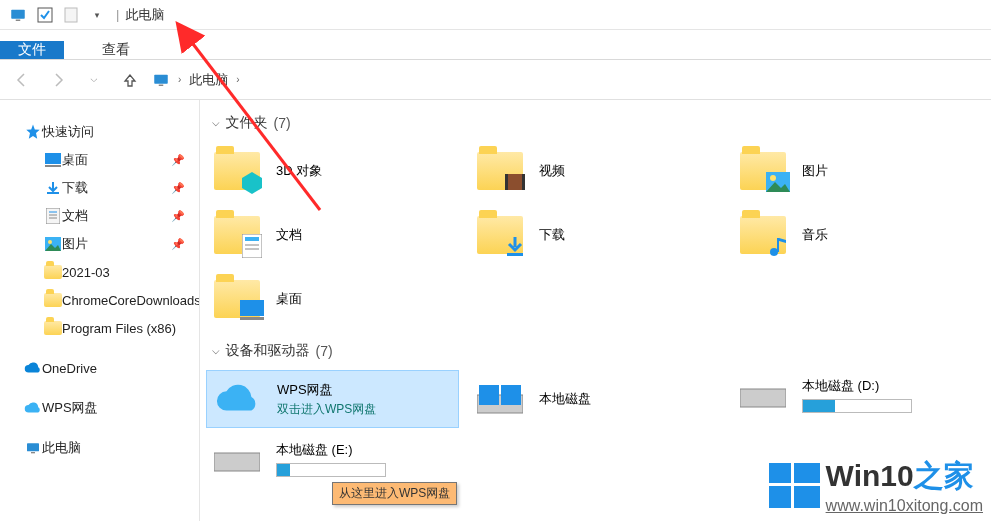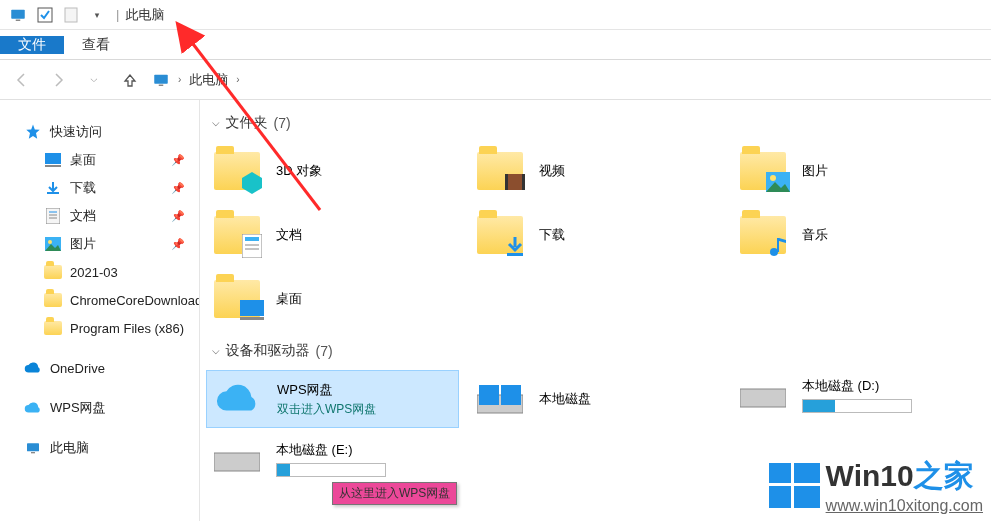--- a/index.html
+++ b/index.html
@@ -6,35 +6,35 @@
     body { width: 991px; height: 521px; overflow: hidden; background: #fff; position: relative; font-size: 13px; }
     
     
     .titlebar { height: 30px; display: flex; align-items: center; padding: 0 4px; border-bottom: 1px solid #e5e5e5; }
     .titlebar .sys-icon { width: 20px; height: 20px; margin: 0 4px; display:flex; align-items:center; justify-content:center; }
     .titlebar .qat-item { width: 26px; height: 22px; display: inline-flex; align-items: center; justify-content: center; }
     .titlebar .sep { color: #999; margin: 0 6px; }
     .titlebar .title { color: #333; }
     
     
-    .ribbon { height: 30px; display: flex; align-items: center; border-bottom: 1px solid #d9d9d9; }
+    .ribbon { height: 30px; display: flex; align-items: flex-end; border-bottom: 1px solid #d9d9d9; gap: 20px; }
     .ribbon .tab { padding: 0 18px; display:flex; align-items:center; font-size: 14px; color:#333; }
     .ribbon .tab.file { background: #1979ca; color: #fff; }
     
     
     .navbar { height: 40px; display:flex; align-items:center; padding: 0 8px; gap:8px; border-bottom: 1px solid #e0e0e0; }
     .nav-btn { width: 28px; height: 28px; display:inline-flex; align-items:center; justify-content:center; color:#bcbcbc; }
     .nav-btn.enabled { color:#555; }
     .breadcrumb { display:flex; align-items:center; gap:8px; color:#333; }
     .breadcrumb .chev { color:#666; font-size:10px; }
     
     
     .main { display:flex; height: calc(521px - 100px); }
     .sidebar { width: 200px; border-right:1px solid #e5e5e5; padding-top: 18px; overflow:hidden; }
-    .tree-item { height: 28px; display:flex; align-items:center; padding-left: 24px; gap:8px; color:#222; white-space:nowrap; }
+    .tree-item { height: 28px; display:flex; align-items:center; padding-left: 24px; gap:0; color:#222; white-space:nowrap; }
     .tree-item.sub { padding-left: 44px; }
     .tree-item .pin { margin-left:auto; margin-right:14px; color:#888; font-size:11px; }
     .tree-item .icon-slot { width:18px; height:18px; display:inline-flex; align-items:center; justify-content:center; }
     .tree-group-space { height: 12px; }
     
     .content { flex:1; padding: 10px 6px; overflow:hidden; position:relative; }
     .section-header { font-size: 14px; color:#333; margin: 4px 0 10px 6px; display:flex; align-items:center; gap:6px; }
     .section-header .toggle { color:#666; font-size:10px; }
     .section-header .count { color:#555; }
     .grid { display:grid; grid-template-columns: repeat(3, 1fr); gap: 6px 10px; margin-bottom: 14px; }
@@ -58,21 +58,21 @@
     .watermark .win-logo { display:grid; grid-template-columns:22px 26px; grid-template-rows:20px 22px; gap:3px; }
     .watermark .win-logo div { background:#1e90e8; }
     .watermark .text { display:flex; flex-direction:column; align-items:flex-start; }
     .watermark .big { font-size:30px; font-weight:bold; color:#333; }
     .watermark .url { font-size:16px; color:#666;text-decoration:underline; }
     
     
     .arrow-svg { position:absolute; top:10px; left:150px; pointer-events:none; }
     
     
-    .tooltip { position:absolute; left:332px; top:482px; background:#ec4899; border:1px solid #767676; padding:2px 6px; font-size:12px; color:#333; box-shadow:2px 2px 3px rgba(0,0,0,0.2); }
+    .tooltip { position:absolute; left:332px; top:482px; background:#fdba74; border:1px solid #767676; padding:2px 6px; font-size:12px; color:#333; box-shadow:2px 2px 3px rgba(0,0,0,0.2); }
     
     
     .svg-icon { width:18px; height:18px; }
     .star-icon { color:#1e90e8; }
     .cloud-blue { color:#0a84d8; }
     .cloud-light { color:#3bb2f4; }
   </style>
 </head>
 <body>
 

